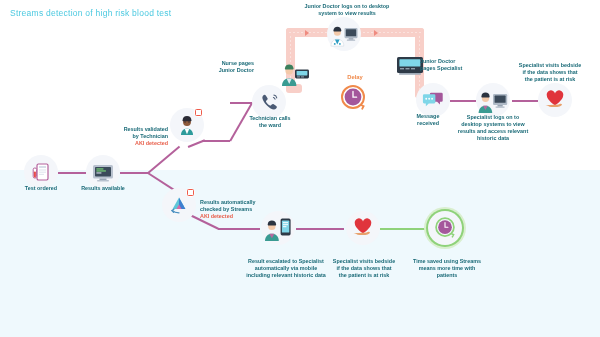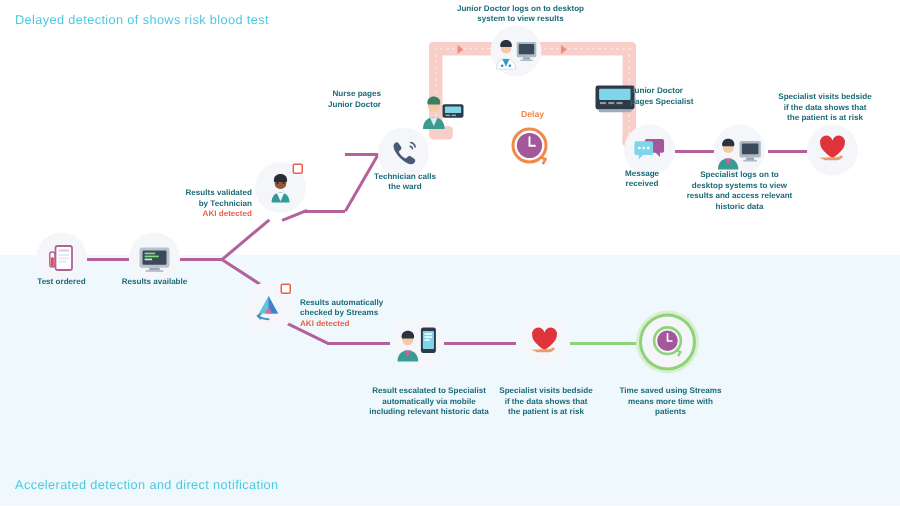--- a/index.html
+++ b/index.html
@@ -46,22 +46,21 @@
          background:#fff;display:flex;align-items:center;justify-content:center;}
   .badge i{display:block;width:5px;height:5px;border:1.3px solid #ef5b4a;border-radius:1.4px;}
 </style>
 </head>
 <body>
 
 <div id="stage">
 
   <div class="band-bottom"></div>
 
-  <div class="section-title title-top">Delayed detection of shows risk blood test</div>
-  <div class="section-title title-bottom">Accelerated detection and direct notification</div>
+  <div class="section-title title-top">Streams detection of high risk blood test</div>
 
   <div class="line h" style="left:58px;top:172px;width:28px;"></div>
   <div class="line h" style="left:120px;top:172px;width:28px;"></div>
 
   <div class="diag" style="left:148px;top:172px;width:41px;transform:rotate(-40deg);"></div>
 
   <div class="diag" style="left:148px;top:172px;width:38px;transform:rotate(33deg);"></div>
 
   <div class="line h" style="left:202px;top:140px;width:28px;"></div>
   <div class="diag" style="left:188px;top:146px;width:18px;transform:rotate(-22deg);"></div>

